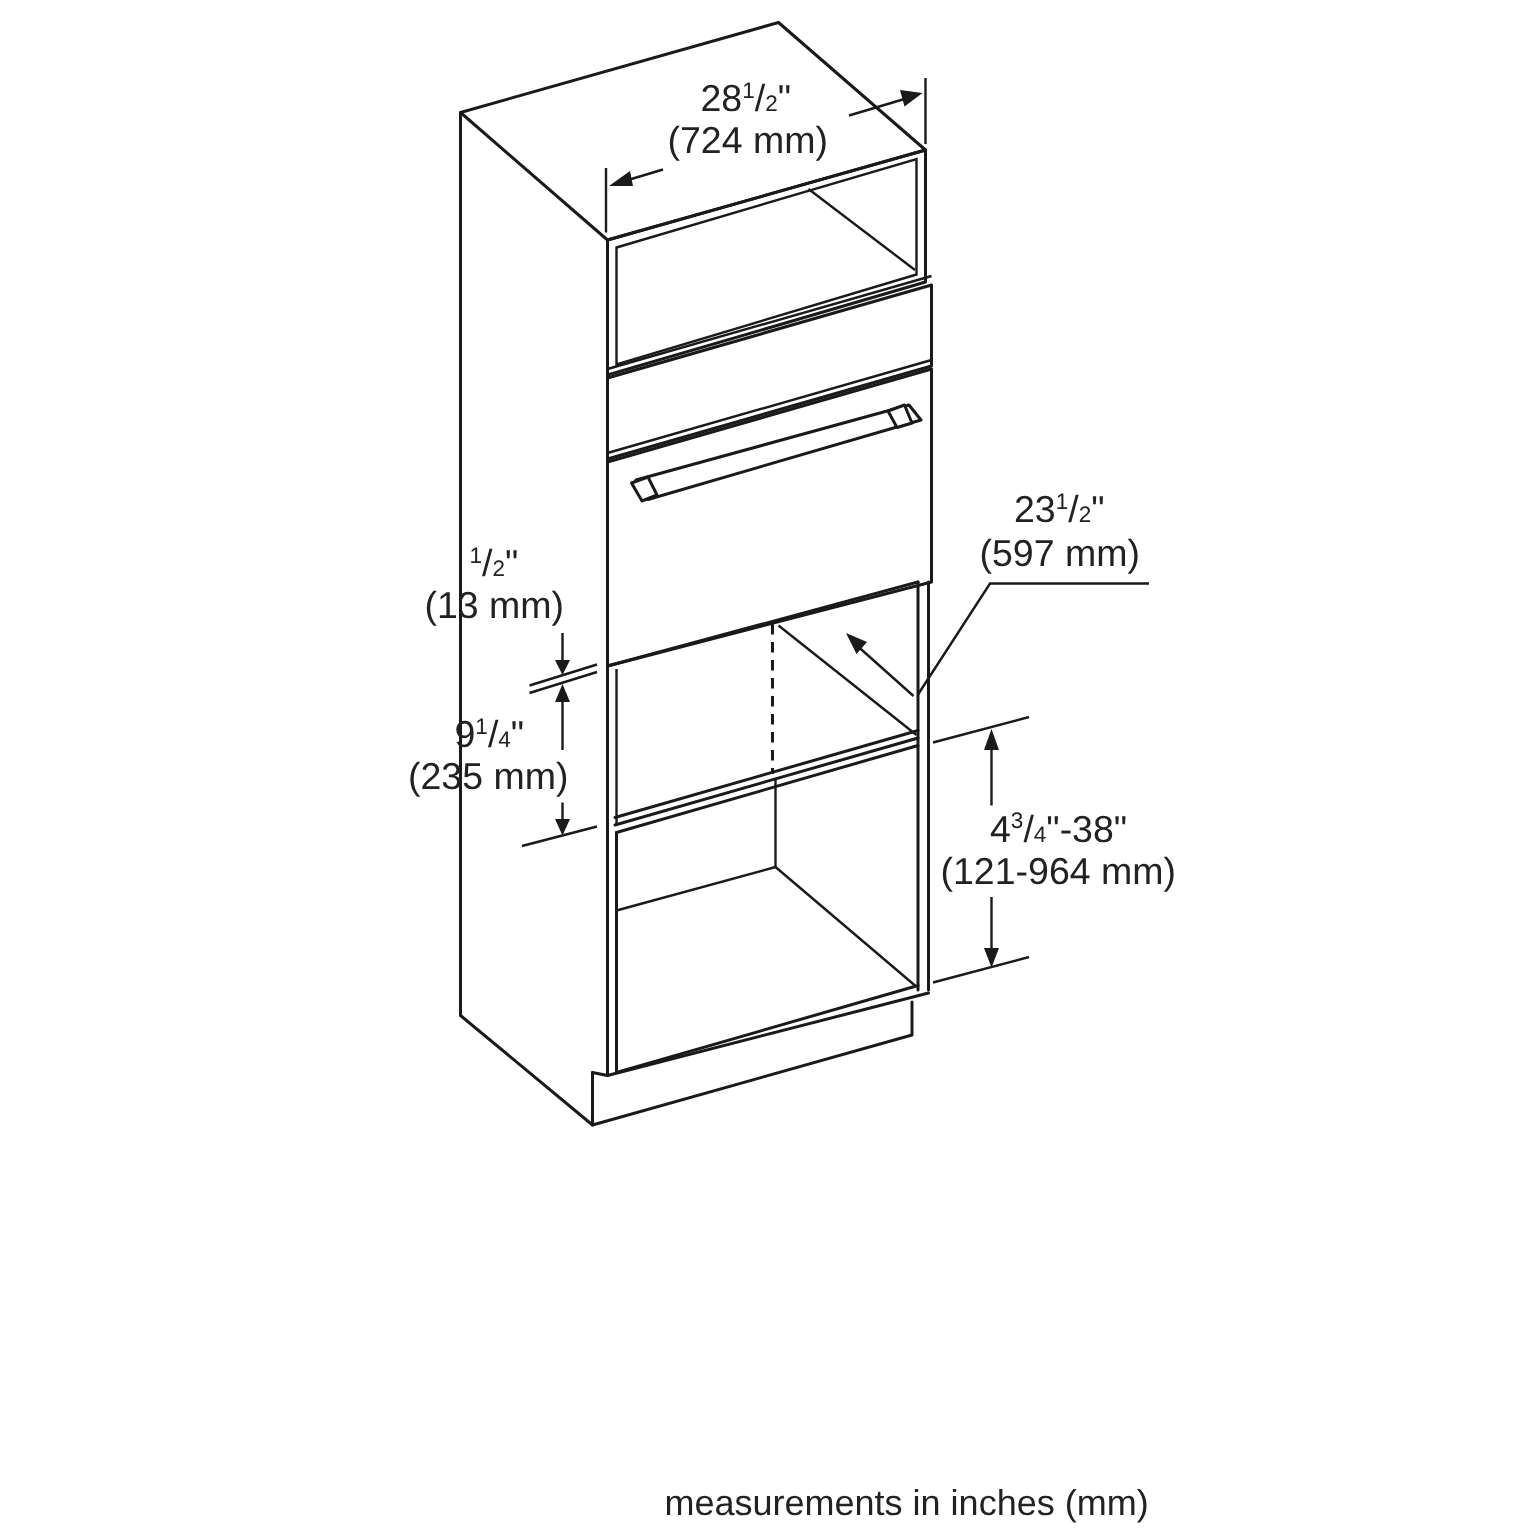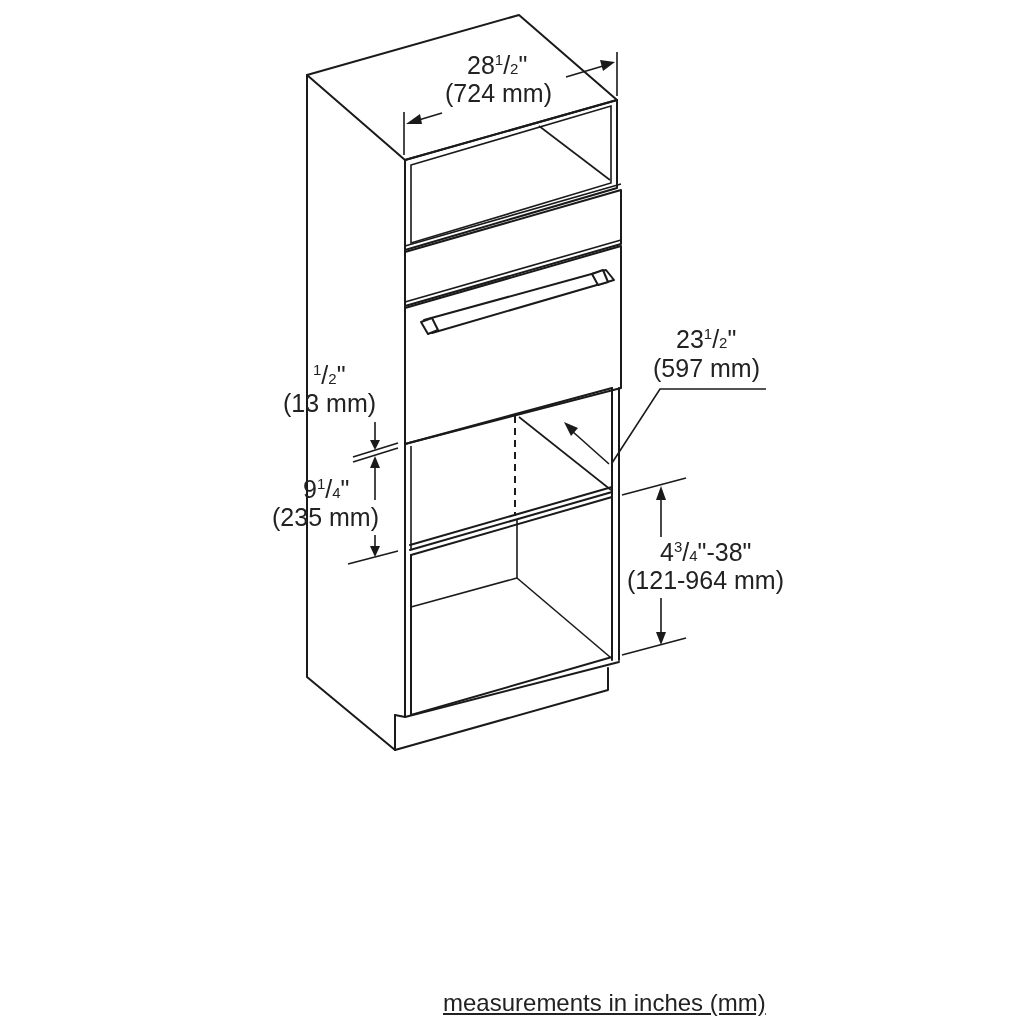--- a/index.html
+++ b/index.html
@@ -5,21 +5,21 @@
   html, body { margin: 0; padding: 0; background: #ffffff; }
   body { width: 1024px; height: 1024px; position: relative; overflow: hidden; }
   #diagram { position: absolute; left: 0; top: 0; width: 1024px; height: 1024px; }
   .ln { stroke: #1a1a1a; stroke-width: 2; fill: none; stroke-linejoin: round; stroke-linecap: round; }
   .thin { stroke: #1a1a1a; stroke-width: 1.6; fill: none; }
   .dash { stroke: #1a1a1a; stroke-width: 2; fill: none; stroke-dasharray: 7 5; }
   .fill-w { fill: #ffffff; }
   .arrow { fill: #1a1a1a; stroke: none; }
   .lbl { font-family: "Liberation Sans", sans-serif; font-size: 25px; fill: #222222; }
   .sup { font-family: "Liberation Sans", sans-serif; font-size: 15px; fill: #222222; }
-  .caption { position: absolute; left: 443px; top: 989px; font-family: "Liberation Sans", sans-serif; font-size: 24px; color: #222222; white-space: nowrap; text-decoration: underline; }
+  .caption { position: absolute; left: 443px; top: 989px; font-family: "Liberation Sans", sans-serif; font-size: 24px; color: #222222; white-space: nowrap; }
 </style>
 </head>
 <body>
 
 <svg id="diagram" viewBox="0 0 1024 1024" xmlns="http://www.w3.org/2000/svg">
 
   <g>
 
     <polygon class="ln" points="307,75 519,15 617,100 405,160"></polygon>
 

